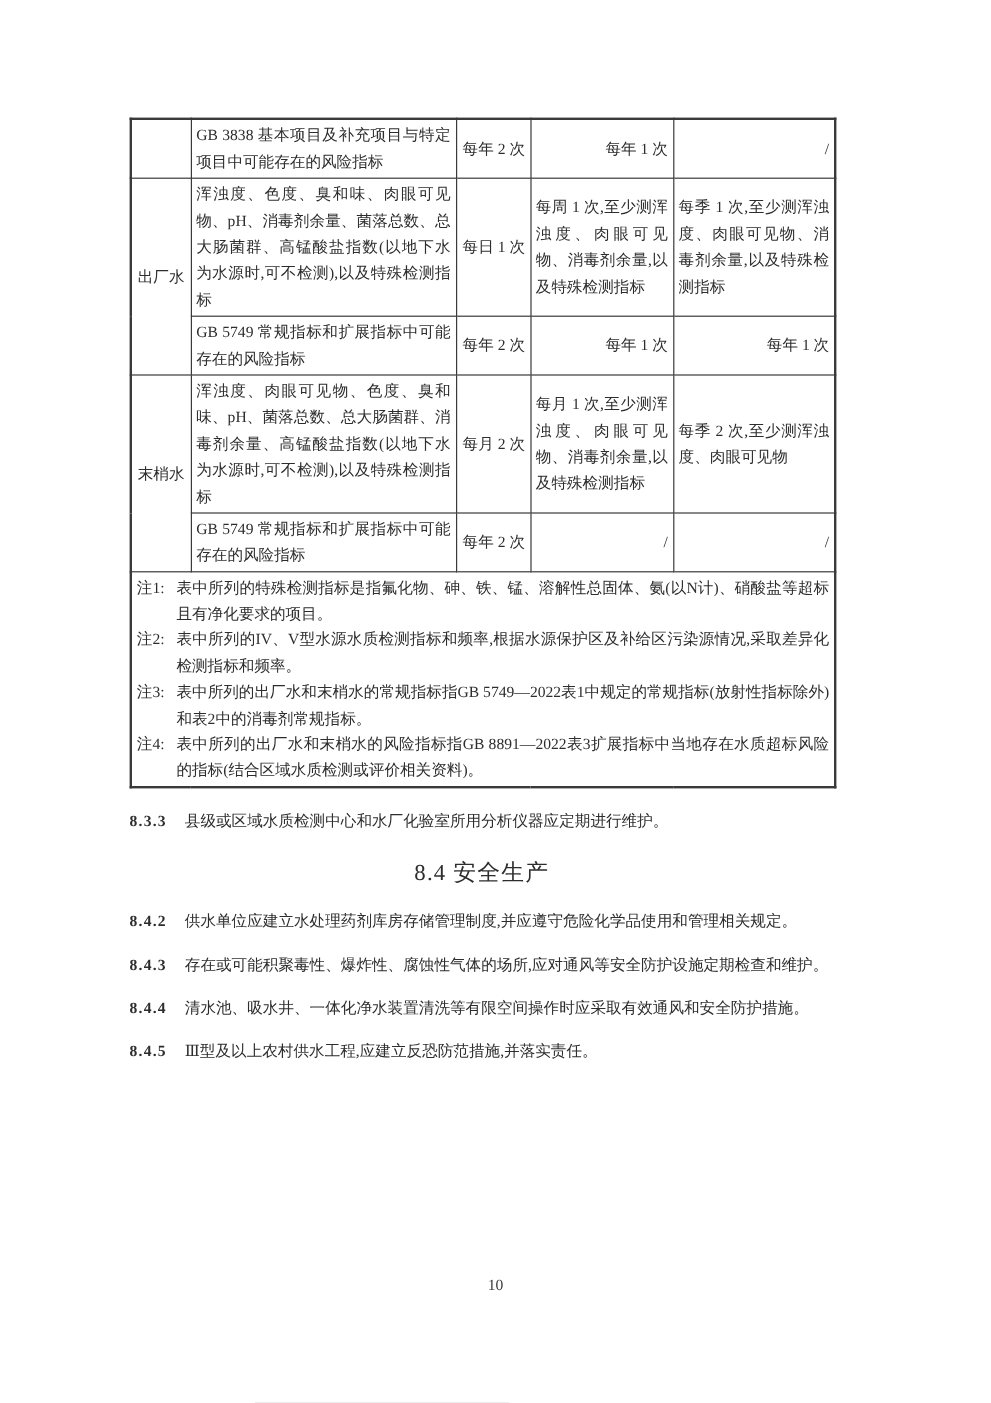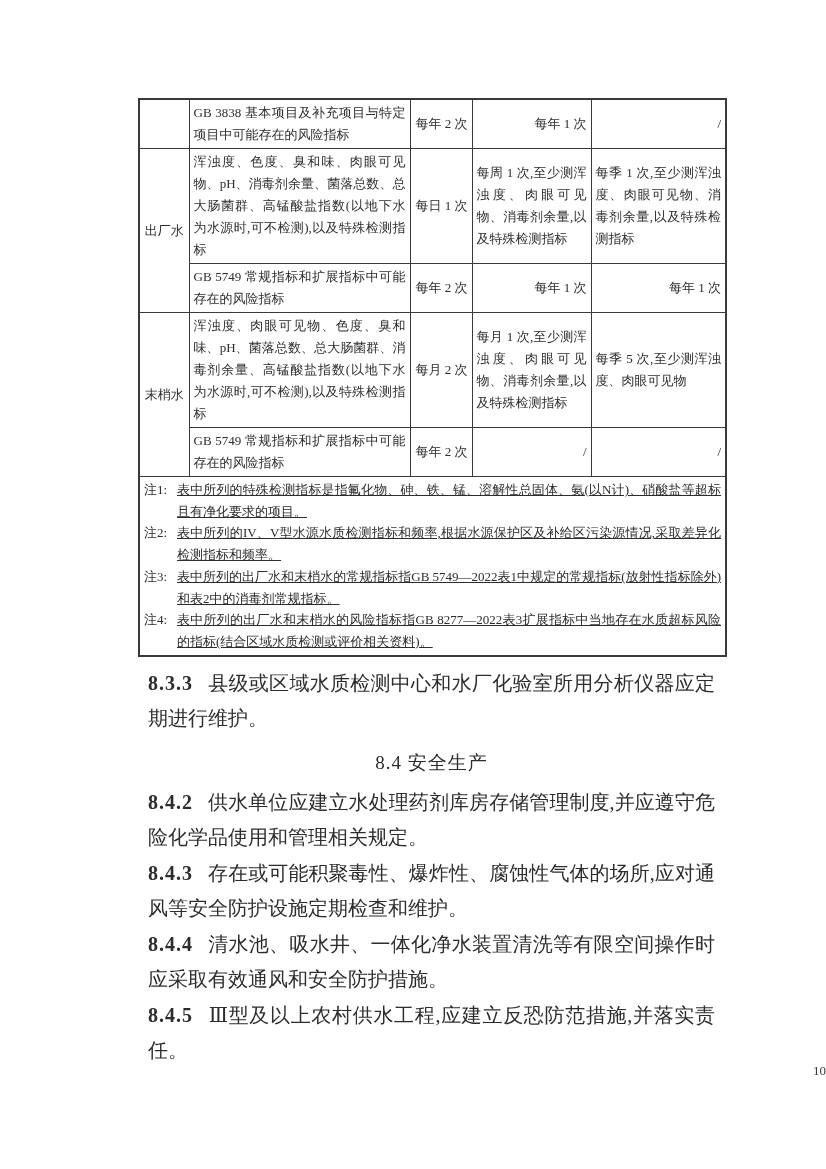--- a/index.html
+++ b/index.html
@@ -3,21 +3,21 @@
 <meta charset="utf-8">
 <style>
   html,body { margin:0; padding:0; }
   body { background:#888; }
   .page {
     position:relative; width:826px; height:1169px; margin:0 auto;
     background:#ffffff; overflow:hidden;
     font-family:"Liberation Serif","DejaVu Serif",serif;
     color:#2d2d2d;
   }
-  .content { position:absolute; left:138px; top:98px; width:587px; }
+  .content { position:absolute; left:108px; top:98px; width:587px; }
 
   table.montable {
     border-collapse:collapse; table-layout:fixed; width:587px;
     border:2px solid #3a3a3a;
   }
   table.montable td {
     border:1px solid #3a3a3a;
     font-size:13px; line-height:22px;
     padding:2px 4px; vertical-align:middle;
     word-break:break-all; overflow:hidden;
@@ -29,37 +29,36 @@
   tr.r2 { height:112px; }
   tr.r3 { height:41px; }
   tr.r4 { height:109px; }
   tr.r5 { height:44px; }
   tr.rnotes { height:176px; }
   td.notes-cell { padding:4px 8px 4px 27px; vertical-align:top; }
   .note {
     position:relative; padding-left:33px;
     font-size:13px; line-height:21.7px; text-align:justify;
     word-break:break-all;
-    text-decoration:underline;
   }
   .note .nlbl { position:absolute; left:0; top:0; }
 
   .body-text { margin-top:9px; }
   .para {
-    font-size:20px; line-height:35px; margin:1px 10px;
+    font-size:13px; line-height:35px; margin:1px 0;
     text-align:justify; word-break:break-all;
   }
   .para .num { font-weight:bold; margin-right:15px; letter-spacing:1px; }
   .section-heading {
     text-align:center; font-size:19px; font-weight:normal;
     margin:12px 0 7px; line-height:30px; letter-spacing:1px;
   }
   .page-number {
     position:absolute; top:1063px; left:0; width:826px;
-    text-align:right; font-size:13px; color:#3a3a3a;
+    text-align:center; font-size:13px; color:#3a3a3a;
   }
 </style>
 </head>
 <body>
 
 <div class="page">
   <div class="content">
 
     <table class="montable">
       <colgroup>
@@ -88,41 +87,41 @@
           <td class="j">GB 5749 常规指标和扩展指标中可能存在的风险指标</td>
           <td class="c">每年 2 次</td>
           <td class="c">每年 1 次</td>
           <td class="c">每年 1 次</td>
         </tr>
         <tr class="r4">
           <td class="water" rowspan="2">末梢水</td>
           <td class="j">浑浊度、肉眼可见物、色度、臭和味、pH、菌落总数、总大肠菌群、消毒剂余量、高锰酸盐指数(以地下水为水源时,可不检测),以及特殊检测指标</td>
           <td class="c">每月 2 次</td>
           <td class="j">每月 1 次,至少测浑浊度、肉眼可见物、消毒剂余量,以及特殊检测指标</td>
-          <td class="j">每季 5 次,至少测浑浊度、肉眼可见物</td>
+          <td class="j">每季 2 次,至少测浑浊度、肉眼可见物</td>
         </tr>
         <tr class="r5">
           <td class="j">GB 5749 常规指标和扩展指标中可能存在的风险指标</td>
           <td class="c">每年 2 次</td>
           <td class="c">/</td>
           <td class="c">/</td>
         </tr>
         <tr class="rnotes">
           <td colspan="5" class="notes-cell">
             <div class="note">
               <span class="nlbl">注1:</span><span>表中所列的特殊检测指标是指氟化物、砷、铁、锰、溶解性总固体、氨(以N计)、硝酸盐等超标且有净化要求的项目。</span>
             </div>
             <div class="note">
               <span class="nlbl">注2:</span><span>表中所列的IV、V型水源水质检测指标和频率,根据水源保护区及补给区污染源情况,采取差异化检测指标和频率。</span>
             </div>
             <div class="note">
               <span class="nlbl">注3:</span><span>表中所列的出厂水和末梢水的常规指标指GB 5749—2022表1中规定的常规指标(放射性指标除外)和表2中的消毒剂常规指标。</span>
             </div>
             <div class="note">
-              <span class="nlbl">注4:</span><span>表中所列的出厂水和末梢水的风险指标指GB 8277—2022表3扩展指标中当地存在水质超标风险的指标(结合区域水质检测或评价相关资料)。</span>
+              <span class="nlbl">注4:</span><span>表中所列的出厂水和末梢水的风险指标指GB 8891—2022表3扩展指标中当地存在水质超标风险的指标(结合区域水质检测或评价相关资料)。</span>
             </div>
           </td>
         </tr>
       </tbody>
     </table>
 
     <div class="body-text">
       <p class="para">
         <span class="num">8.3.3</span><span>县级或区域水质检测中心和水厂化验室所用分析仪器应定期进行维护。</span>
       </p>

